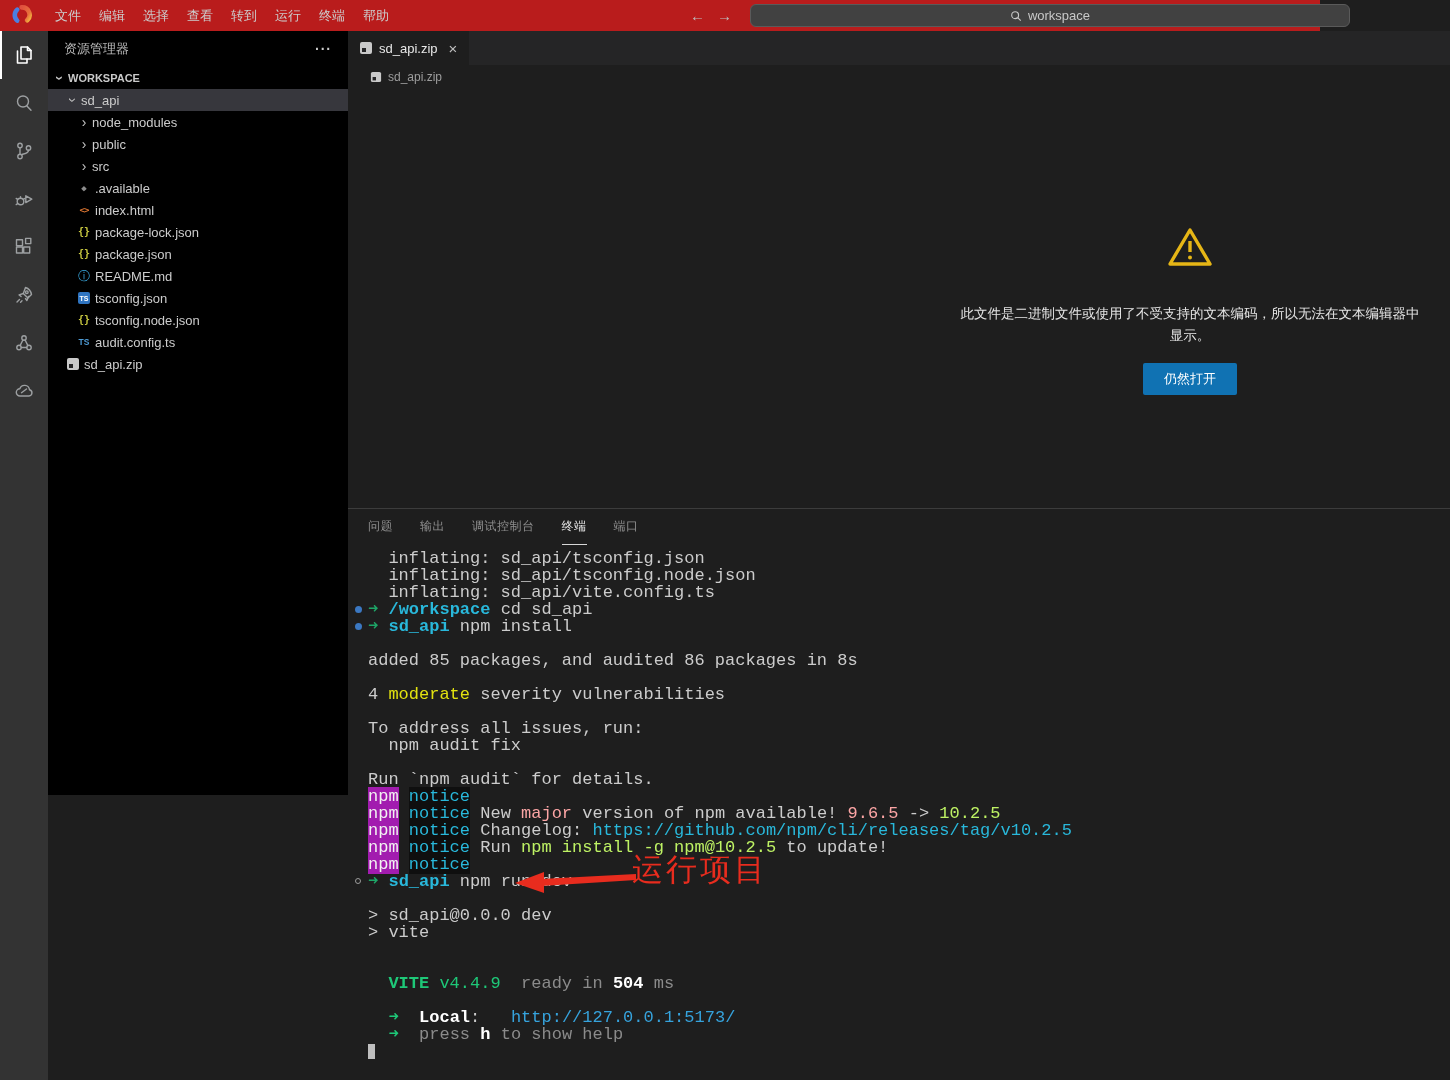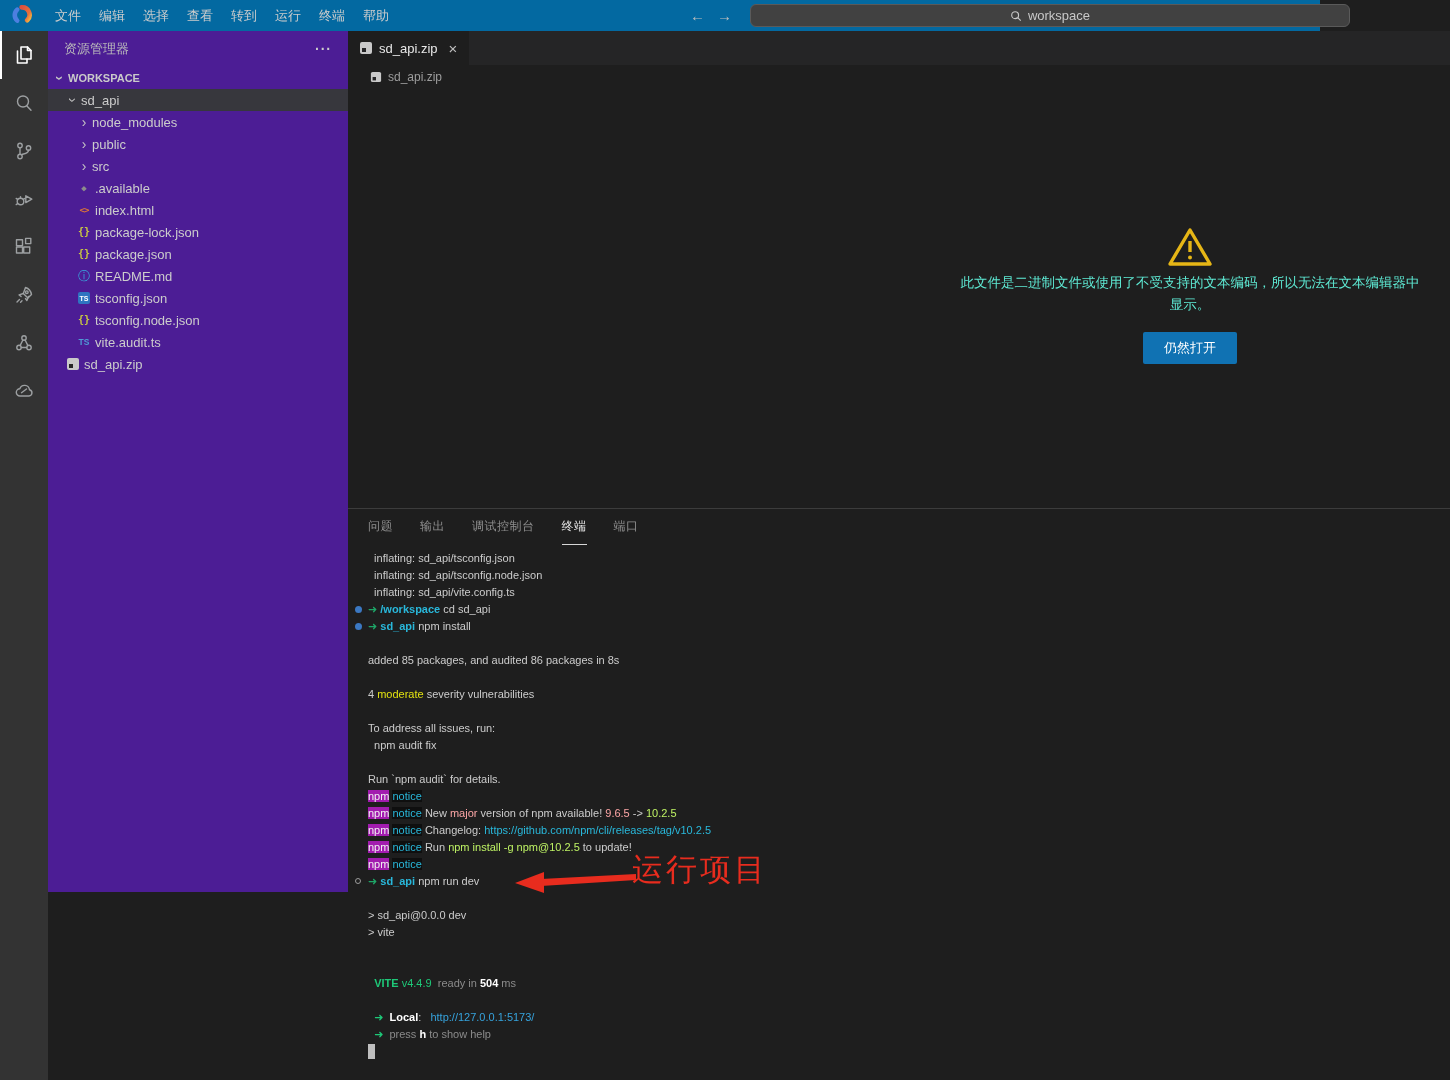--- a/index.html
+++ b/index.html
@@ -1,35 +1,35 @@
 <!DOCTYPE html>
 <html><head>
 <meta charset="utf-8">
 <style>
   *{box-sizing:border-box;margin:0;padding:0}
   html,body{width:1450px;height:1080px;overflow:hidden}
   body{position:relative;background:#1e1e1e;font-family:"Liberation Sans",sans-serif;color:#ccc;-webkit-font-smoothing:antialiased}
 
   
-  .titlebar{position:absolute;left:0;top:0;width:1320px;height:31px;background:#0369a1}
+  .titlebar{position:absolute;left:0;top:0;width:1320px;height:31px;background:#b91c1c}
   .logo{position:absolute;left:11px;top:4px;width:22px;height:22px}
   .menus{position:absolute;left:46px;top:0;height:31px;display:flex}
   .menu-item{padding:0 9px;line-height:31px;font-size:13px;color:#cccccc;cursor:default}
   .nav-arrows{position:absolute;left:690px;top:0;height:31px;display:flex;align-items:center;gap:12px;color:#bdbdbd;font-size:15px}
   .searchbox{position:absolute;left:750px;top:4px;width:600px;height:23px;background:#414141;border:1px solid #5a5a5a;border-radius:6px;display:flex;align-items:center;justify-content:center;gap:6px;color:#c8c8c8;font-size:13px}
 
   
   .activitybar{position:absolute;left:0;top:31px;width:48px;height:1049px;background:#333333}
   .act-item{width:48px;height:48px;display:flex;align-items:center;justify-content:center;position:relative;cursor:pointer}
   .act-item svg{stroke:#9da0a2;fill:none;stroke-width:1.4;stroke-linecap:round;stroke-linejoin:round}
   .act-item.active svg{stroke:#ffffff;stroke-width:1.6}
   .act-item.active::before{content:"";position:absolute;left:0;top:0;width:2px;height:48px;background:#ffffff}
 
   
-  .sidebar{position:absolute;left:48px;top:31px;width:300px;height:861px;background:#4c1d95}
+  .sidebar{position:absolute;left:48px;top:31px;width:300px;height:764px;background:#000000}
   .sb-header{height:36px;display:flex;align-items:center;padding:0 16px;font-size:13px;color:#bbbbbb}
   .sb-more{margin-left:auto;color:#cccccc;font-size:14px;font-weight:bold;letter-spacing:1px;cursor:pointer}
   .sb-section{height:22px;display:flex;align-items:center;font-size:11px;font-weight:bold;color:#cacaca;padding-left:4px;cursor:pointer}
   .tree{}
   .tree-row{height:22px;display:flex;align-items:center;font-size:13px;color:#cccccc;cursor:pointer;white-space:nowrap}
   .tree-row.selected{background:#37373d}
   .chev{width:16px;flex:0 0 16px;font-size:14px;color:#c5c5c5;display:inline-flex;justify-content:center;line-height:1}
   .chev.down{transform:rotate(90deg)}
   .fi{width:16px;flex:0 0 16px;display:inline-flex;justify-content:center;align-items:center;margin-right:3px;font-family:"DejaVu Sans Mono",monospace;line-height:1}
   .braces{color:#cbcb41;font-size:10px;font-weight:bold}
@@ -42,29 +42,29 @@
   .archive-ic .archdot{position:absolute;left:2px;bottom:2px;width:4px;height:4px;background:#252526}
 
   
   .editor{position:absolute;left:348px;top:31px;width:1102px;height:477px;background:#1e1e1e}
   .tabbar{height:34px;background:#252526;display:flex}
   .tab{background:#1e1e1e;display:flex;align-items:center;padding:0 12px;gap:7px;font-size:13px;color:#e8e8e8;cursor:pointer}
   .tab-close{color:#c0c0c0;font-size:15px;margin-left:4px;cursor:pointer}
   .breadcrumb{height:24px;display:flex;align-items:center;padding-left:22px;gap:6px;font-size:12px;color:#9d9d9d}
   .editor-body{position:relative;height:419px}
   .warn{position:absolute;left:612px;top:137px;width:460px;text-align:center}
-  .warn-msg{margin-top:0;font-size:13.5px;color:#5eead4;line-height:22px}
+  .warn-msg{margin-top:31px;font-size:13.5px;color:#e5e5e5;line-height:22px}
   .warn-btn{margin-top:16px;display:inline-block;background:#1072b3;color:#ffffff;font-size:13px;padding:7px 21px;border-radius:2px;cursor:pointer;border:none}
 
   
   .panel{position:absolute;left:348px;top:508px;width:1102px;height:572px;border-top:1px solid #3c3c3c;background:#1e1e1e}
   .panel-tabs{height:36px;display:flex;align-items:center;padding-left:20px;gap:27px}
   .p-tab{font-size:12px;color:#8f8f8f;height:36px;display:flex;align-items:center;border-bottom:1px solid transparent;cursor:pointer;letter-spacing:.5px}
   .p-tab.active{color:#e7e7e7;border-bottom-color:#d7d7d7}
-  .terminal{position:absolute;left:0;top:36px;right:0;bottom:0;padding:5px 0 0 20px;font-family:Liberation Sans, sans-serif;font-size:11px;line-height:17px;white-space:pre;color:#cccccc;overflow:hidden}
+  .terminal{position:absolute;left:0;top:36px;right:0;bottom:0;padding:5px 0 0 20px;font-family:Liberation Mono, monospace;font-size:17px;line-height:17px;white-space:pre;color:#cccccc;overflow:hidden}
   .t-line{height:17px;position:relative}
   .deco{position:absolute;left:-13px;top:5px;width:7px;height:7px;border-radius:50%}
   .deco.dot{background:#3b78c2}
   .deco.circle{width:6px;height:6px;border:1px solid #9a9a9a;background:transparent}
   .t-d{color:#cccccc}
   .t-p{color:#29b8db;font-weight:bold}
   .t-cy{color:#29b8db}
   .t-g{color:#1ea567}
   .t-vg{color:#1ec878}
   .t-vgb{color:#1ec878;font-weight:bold}
@@ -232,21 +232,21 @@
           <span class="tsbadge">TS</span>
         </span>
         <span>tsconfig.json</span>
       </div>
       <div class="tree-row" style="padding-left: 28px;">
         <span class="fi braces">{}</span>
         <span>tsconfig.node.json</span>
       </div>
       <div class="tree-row" style="padding-left: 28px;">
         <span class="fi tstext">TS</span>
-        <span>vite.audit.ts</span>
+        <span>audit.config.ts</span>
       </div>
       <div class="tree-row" style="padding-left: 17px;">
         <span class="fi">
           <span class="archive-ic">
             <span class="archdot"></span>
           </span>
         </span>
         <span>sd_api.zip</span>
       </div>
     </div>

